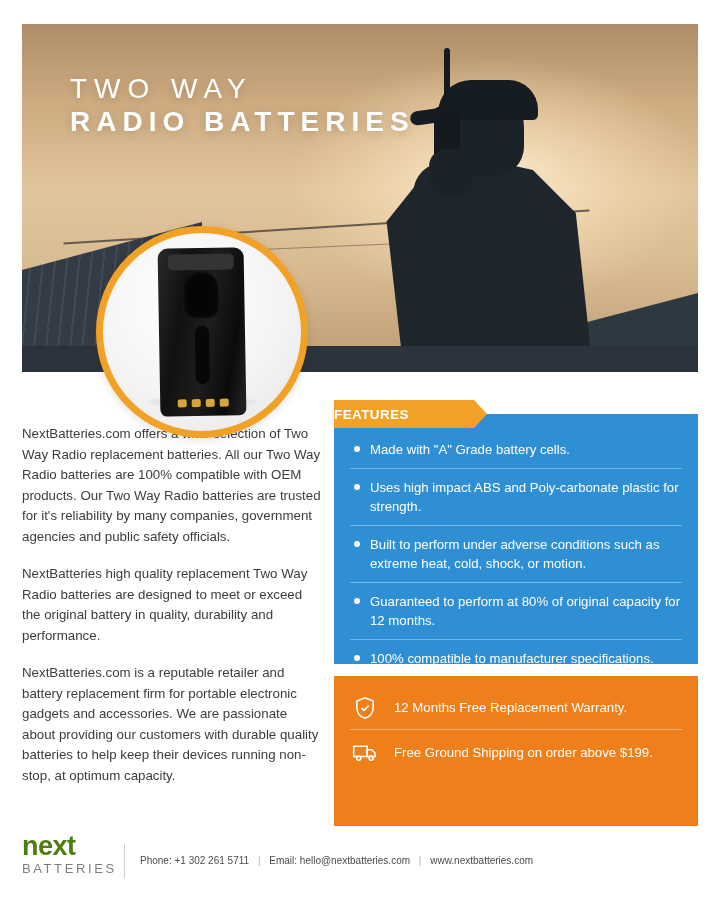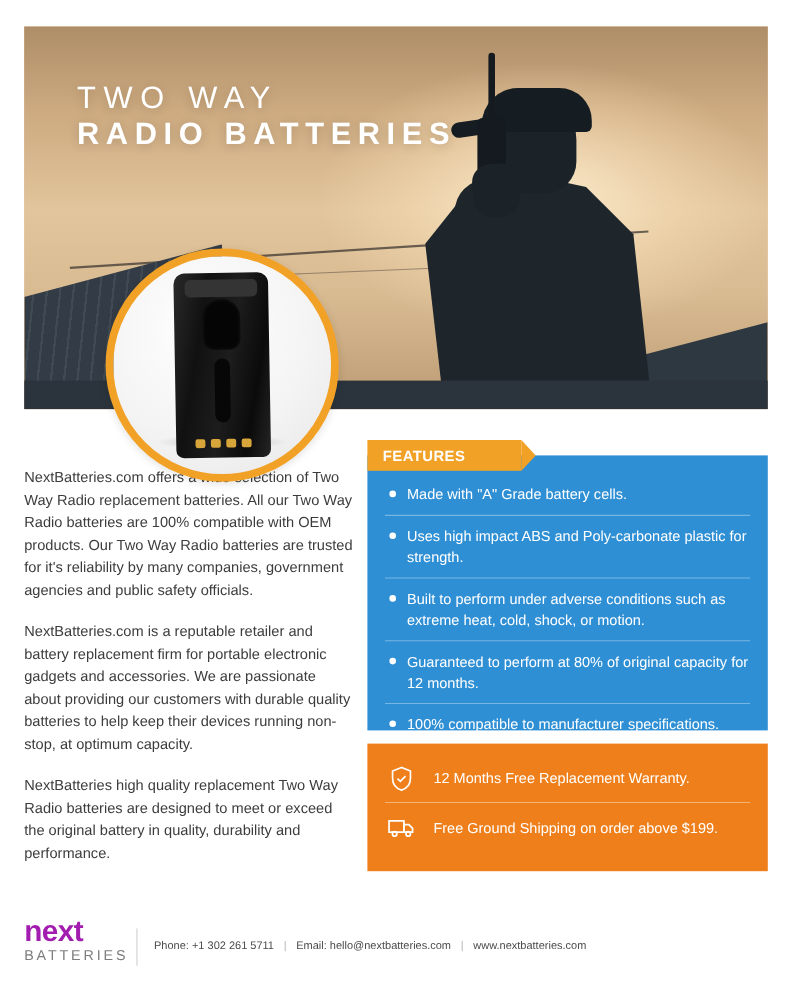--- a/index.html
+++ b/index.html
@@ -207,21 +207,20 @@
   }
   .features-tab {
     position: absolute; left: 0; top: -14px;
     width: 140px; height: 28px;
     background: #f2a127;
     color: #ffffff;
     font-size: 13.5px;
     font-weight: 700;
     letter-spacing: .4px;
     display: flex; align-items: center;
-    padding-left: 14px;
   }
   .features-tab::after {
     content: "";
     position: absolute; right: -13px; top: 0;
     border-top: 14px solid transparent;
     border-bottom: 14px solid transparent;
     border-left: 13px solid #f2a127;
   }
   .features ul { list-style: none; margin: 26px 16px 0 16px; }
   .features li {
@@ -238,21 +237,21 @@
     content: "";
     position: absolute; left: 4px; top: 6px;
     width: 6px; height: 6px;
     border-radius: 50%;
     background: #ffffff;
   }
 
   
   .offers {
     position: absolute; left: 334px; top: 676px;
-    width: 364px; height: 116px;
+    width: 364px; height: 150px;
     background: #ef7f1a;
     padding: 10px 16px;
   }
   .offer-row {
     display: flex; align-items: center;
     gap: 14px;
     height: 44px;
     border-bottom: 1px solid rgba(255,255,255,0.4);
   }
   .offer-row:last-child { border-bottom: none; }
@@ -266,21 +265,21 @@
     font-size: 13.2px;
     line-height: 17px;
   }
 
   
   .logo {
     position: absolute; left: 22px; bottom: 24px;
     width: 100px;
   }
   .logo-next {
-    color: #a21caf;
+    color: #4d7c0f;
     font-size: 27px;
     font-weight: 700;
     line-height: 26px;
     letter-spacing: -0.5px;
   }
   .logo-sub {
     color: #7d7d7d;
     font-size: 13px;
     letter-spacing: 2.6px;
     margin-top: 2px;
@@ -340,22 +339,22 @@
         <i></i>
         <i></i>
         <i></i>
         <i></i>
       </div>
     </div>
   </div>
 
   <div class="copy">
     <p>NextBatteries.com offers a wide selection of Two Way Radio replacement batteries. All our Two Way Radio batteries are 100% compatible with OEM products. Our Two Way Radio batteries are trusted for it's reliability by many companies, government agencies and public safety officials.</p>
+    <p>NextBatteries high quality replacement Two Way Radio batteries are designed to meet or exceed the original battery in quality, durability and performance.</p>
     <p>NextBatteries.com is a reputable retailer and battery replacement firm for portable electronic gadgets and accessories. We are passionate about providing our customers with durable quality batteries to help keep their devices running non-stop, at optimum capacity.</p>
-    <p>NextBatteries high quality replacement Two Way Radio batteries are designed to meet or exceed the original battery in quality, durability and performance.</p>
   </div>
 
   <div class="features">
     <div class="features-tab">FEATURES</div>
     <ul>
       <li>Made with "A" Grade battery cells.</li>
       <li>Uses high impact ABS and Poly-carbonate plastic for strength.</li>
       <li>Built to perform under adverse conditions such as extreme heat, cold, shock, or motion.</li>
       <li>Guaranteed to perform at 80% of original capacity for 12 months.</li>
       <li>100% compatible to manufacturer specifications.</li>

